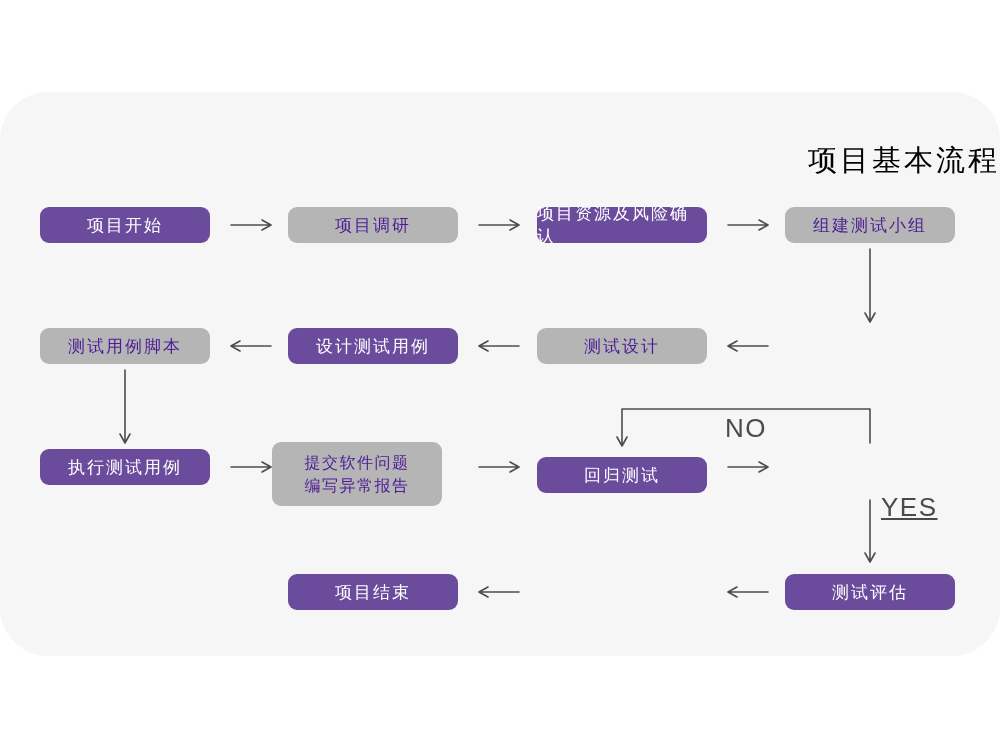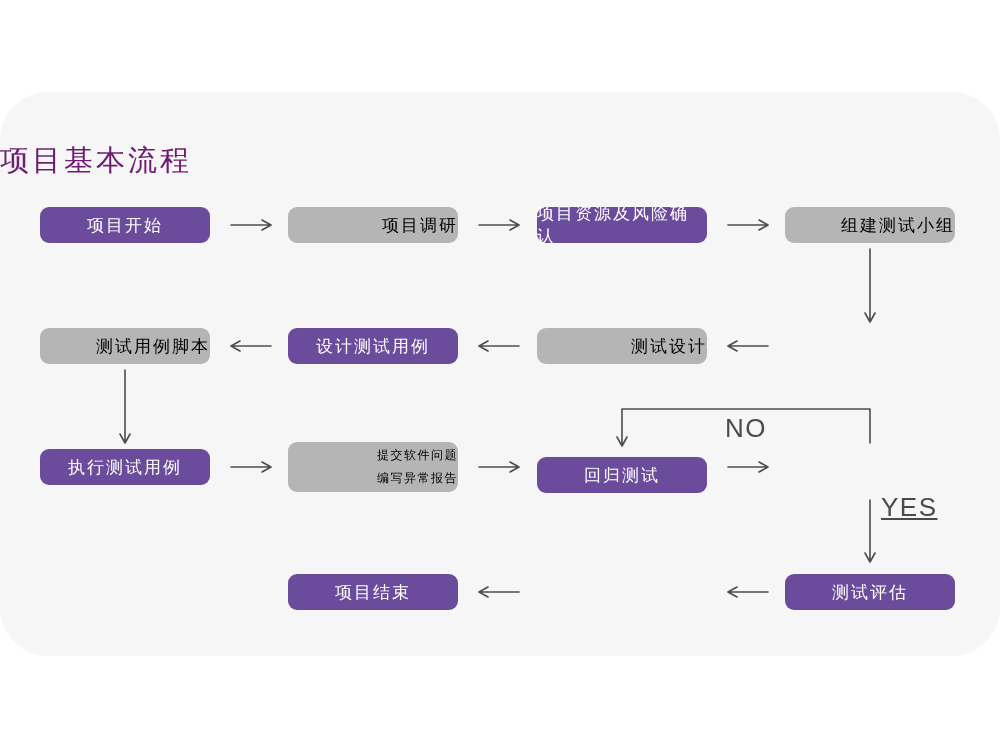--- a/index.html
+++ b/index.html
@@ -16,42 +16,42 @@
     position:relative;overflow:hidden;
   }
   .stage{position:absolute;inset:0;width:1000px;height:750px;}
   .card{
     position:absolute;left:0;top:92px;width:1000px;height:564px;
     background:var(--card);
     border-radius:48px;
   }
   .title{
     position:absolute;left:0;top:141px;width:1000px;
-    text-align:left;
-    font-size:29px;color:#701a75;letter-spacing:3px;
+    text-align:right;
+    font-size:29px;color:#000000;letter-spacing:3px;
   }
   .node{
     position:absolute;width:170px;height:36px;
     display:flex;flex-direction:column;align-items:center;justify-content:center;
     border-radius:9px;
     font-size:17px;letter-spacing:2px;line-height:23px;
     box-sizing:border-box;
   }
   .node.purple{background:var(--purple);color:#ffffff;}
-  .node.gray{background:var(--gray);color:#000000;align-items:flex-end;}
+  .node.gray{background:var(--gray);color:#4c1d95;}
   .p-r1c1{left:40px;top:207px}
   .p-r1c2{left:288px;top:207px}
   .p-r1c3{left:537px;top:207px}
   .p-r1c4{left:785px;top:207px}
   .p-r2c1{left:40px;top:328px}
   .p-r2c2{left:288px;top:328px}
   .p-r2c3{left:537px;top:328px}
   .p-r2c4{left:785px;top:328px}
   .p-r3c1{left:40px;top:449px}
-  .p-r3c2{left:288px;top:442px;height:50px;font-size:12px;letter-spacing:1.5px}
+  .p-r3c2{left:272px;top:442px;height:64px;font-size:16px;letter-spacing:1.5px}
   .p-r3c3{left:537px;top:457px}
   .p-r3c4{left:785px;top:449px}
   .p-r4c2{left:288px;top:574px}
   .p-r4c3{left:537px;top:574px}
   .p-r4c4{left:785px;top:574px}
   .arrows{position:absolute;inset:0;pointer-events:none;}
   .arrows path{stroke:var(--arrow);stroke-width:1.6;fill:none;stroke-linecap:round;stroke-linejoin:round;}
   .branch-label{
     position:absolute;color:#4a4a4a;font-size:26px;letter-spacing:1.5px;
   }

